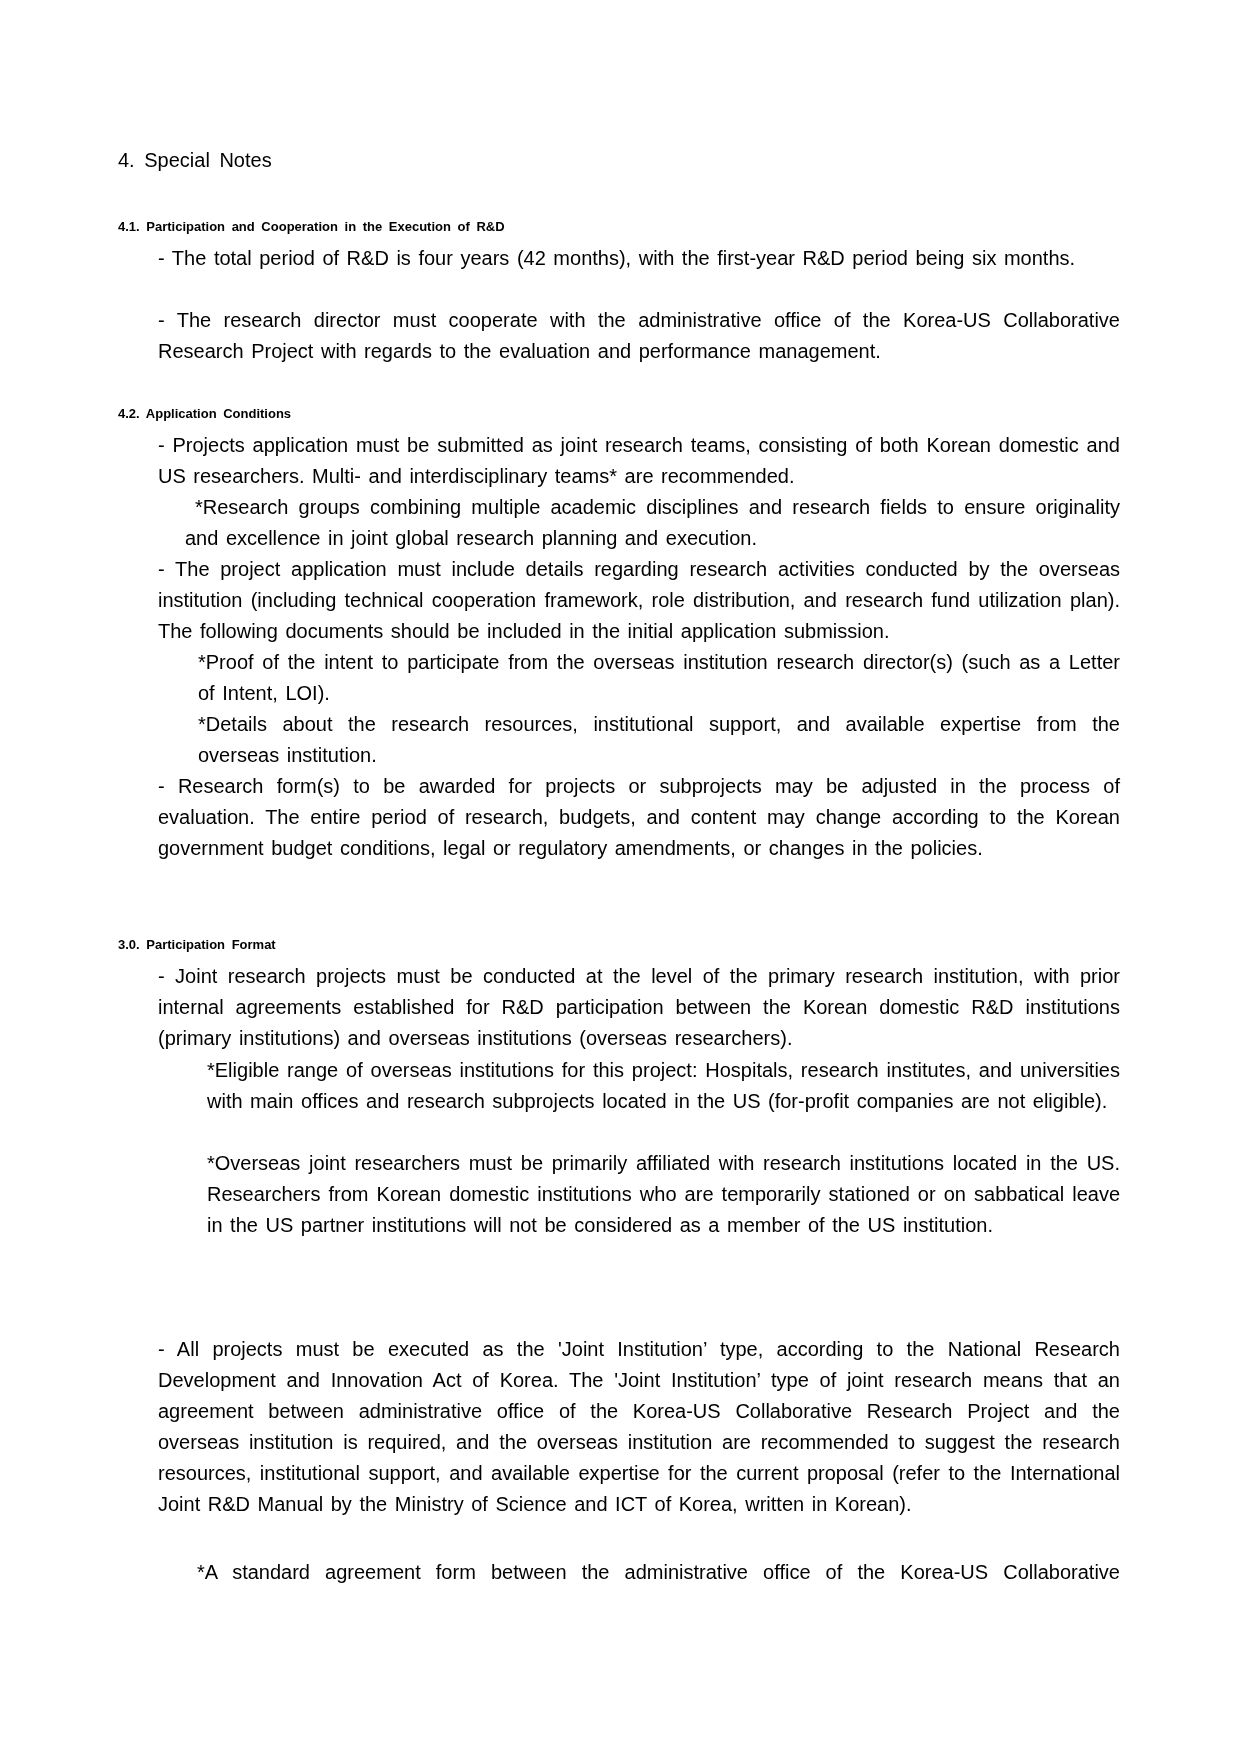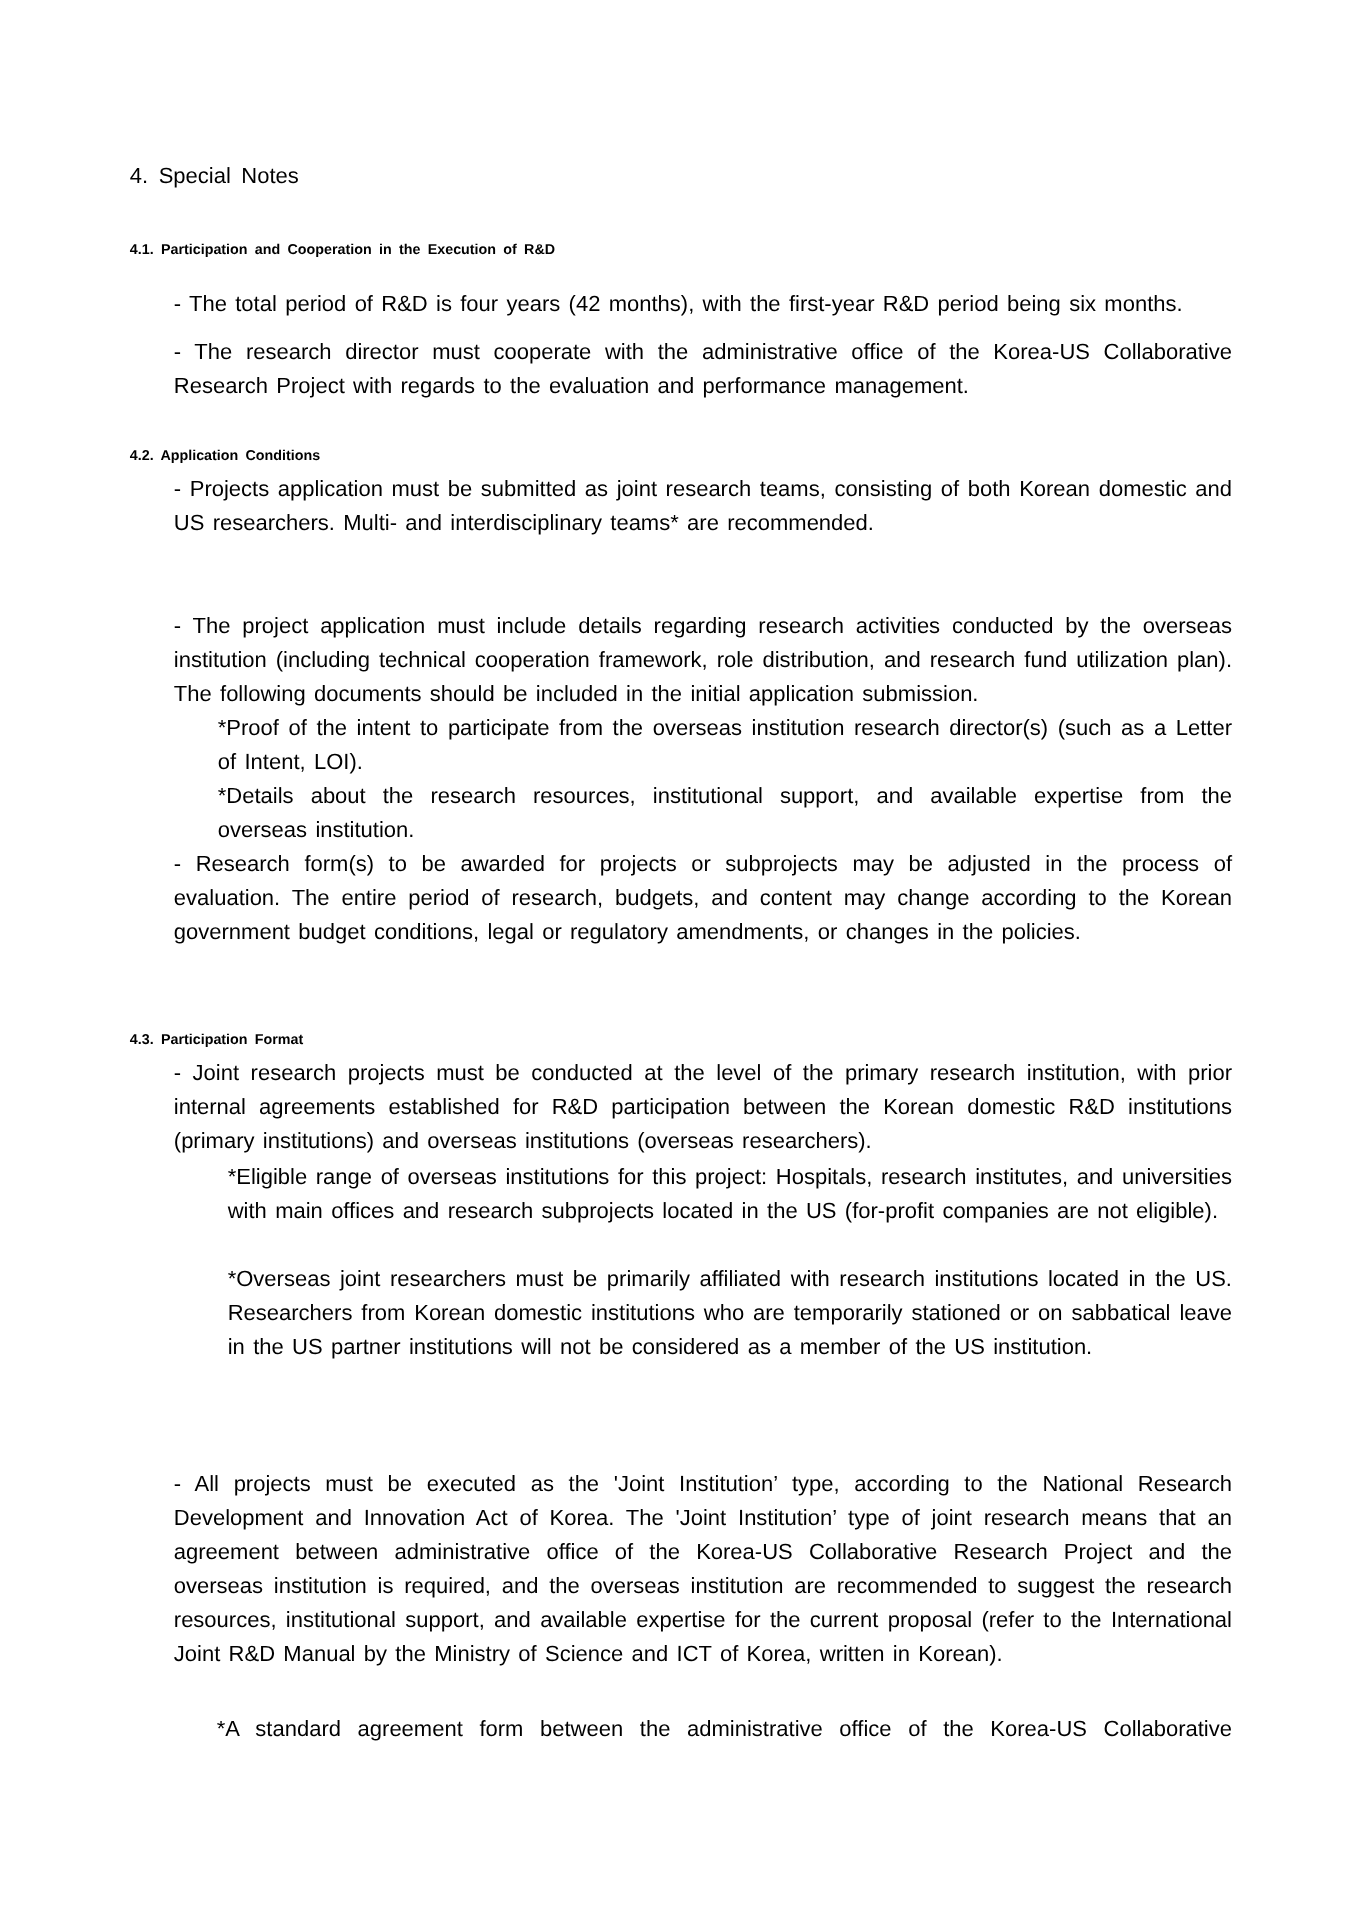--- a/index.html
+++ b/index.html
@@ -19,30 +19,31 @@
     .l4 { left: 197px; width: 923px; }
   </style>
 </head>
 <body>
 
 <div class="page">
 
   <div class="h1">4. Special Notes</div>
 
   <div class="h2" style="top:215px;">4.1. Participation and Cooperation in the Execution of R&amp;D</div>
-  <div class="para l0" style="top:243px;margin-top:19px;">- The total period of R&amp;D is four years (42 months), with the first-year R&amp;D period being six months.</div>
+  <div class="para l0" style="top:243px;">- The total period of R&amp;D is four years (42 months), with the first-year R&amp;D period being six months.</div>
   <div class="para l0" style="top:305px;">- The research director must cooperate with the administrative office of the Korea-US Collaborative Research Project with regards to the evaluation and performance management.</div>
 
   <div class="h2" style="top:402px;">4.2. Application Conditions</div>
   <div class="para l0" style="top:430px;">- Projects application must be submitted as joint research teams, consisting of both Korean domestic and US researchers. Multi- and interdisciplinary teams* are recommended.</div>
+  <div class="para l1" style="top:492px; text-indent:10px;">*Research groups combining multiple academic disciplines and research fields to ensure originality and excellence in joint global research planning and execution.</div>
   <div class="para l0" style="top:554px;">- The project application must include details regarding research activities conducted by the overseas institution (including technical cooperation framework, role distribution, and research fund utilization plan). The following documents should be included in the initial application submission.</div>
   <div class="para l2" style="top:647px;">*Proof of the intent to participate from the overseas institution research director(s) (such as a Letter of Intent, LOI).</div>
   <div class="para l2" style="top:709px;">*Details about the research resources, institutional support, and available expertise from the overseas institution.</div>
   <div class="para l0" style="top:771px;">- Research form(s) to be awarded for projects or subprojects may be adjusted in the process of evaluation. The entire period of research, budgets, and content may change according to the Korean government budget conditions, legal or regulatory amendments, or changes in the policies.</div>
 
-  <div class="h2" style="top:933px;">4.3. Participation Format</div>
+  <div class="h2" style="top:933px;">3.0. Participation Format</div>
   <div class="para l0" style="top:961px;">- Joint research projects must be conducted at the level of the primary research institution, with prior internal agreements established for R&amp;D participation between the Korean domestic R&amp;D institutions (primary institutions) and overseas institutions (overseas researchers).</div>
   <div class="para l3" style="top:1055px;">*Eligible range of overseas institutions for this project: Hospitals, research institutes, and universities with main offices and research subprojects located in the US (for-profit companies are not eligible).</div>
   <div class="para l3" style="top:1148px;">*Overseas joint researchers must be primarily affiliated with research institutions located in the US. Researchers from Korean domestic institutions who are temporarily stationed or on sabbatical leave in the US partner institutions will not be considered as a member of the US institution.</div>
   <div class="para l0" style="top:1334px;">- All projects must be executed as the 'Joint Institution’ type, according to the National Research Development and Innovation Act of Korea. The 'Joint Institution’ type of joint research means that an agreement between administrative office of the Korea-US Collaborative Research Project and the overseas institution is required, and the overseas institution are recommended to suggest the research resources, institutional support, and available expertise for the current proposal (refer to the International Joint R&amp;D Manual by the Ministry of Science and ICT of Korea, written in Korean).</div>
   <div class="para l4" style="top:1557px; text-align-last: justify;">*A standard agreement form between the administrative office of the Korea-US Collaborative</div>
 
 </div>
 
 </body></html>

